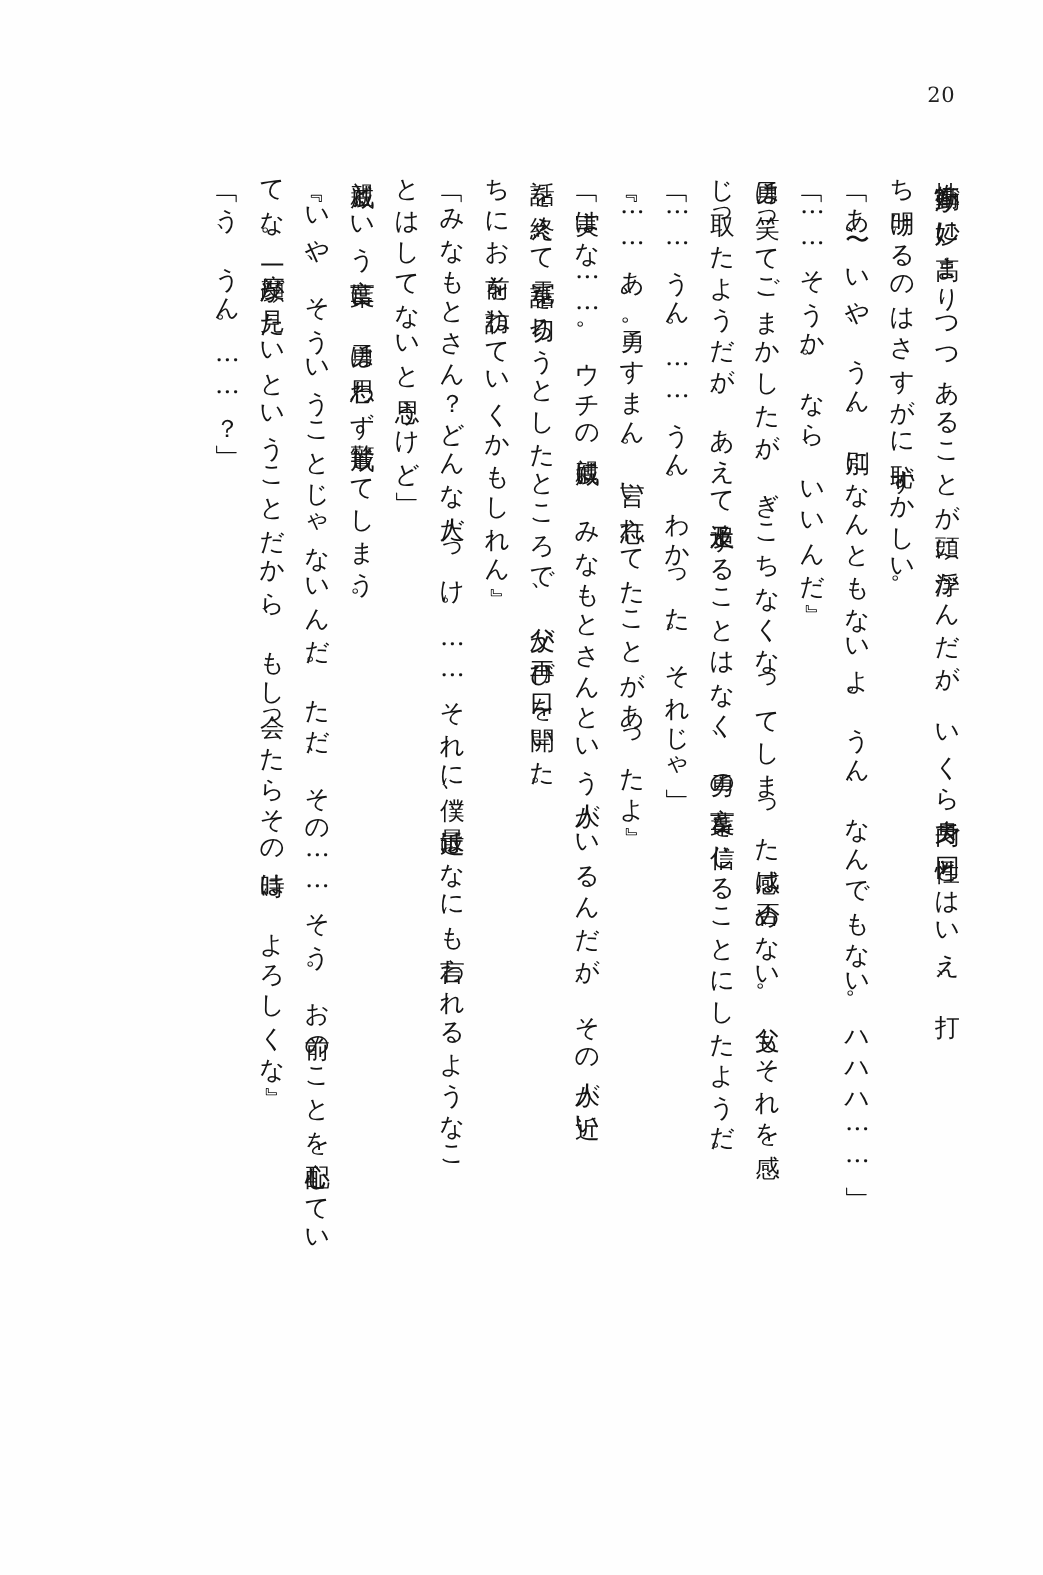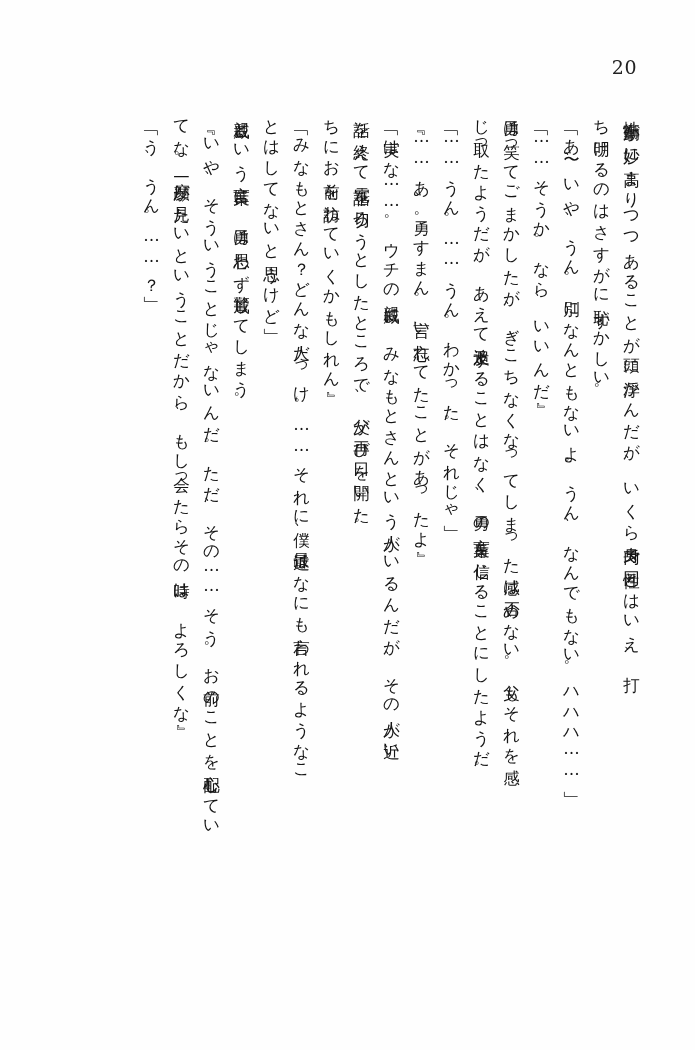--- a/index.html
+++ b/index.html
@@ -18,21 +18,21 @@
     position: relative;
     width: 695px;
     height: 1050px;
     background: #fefefe;
     box-sizing: border-box;
   }
   .page-number {
     position: absolute;
     top: 56px;
     right: 58px;
-    font-size: 19px;
+    font-size: 14px;
     letter-spacing: 0.5px;
     color: #222;
     font-family: "DejaVu Serif", "Liberation Serif", serif;
   }
   .text-body {
     position: absolute;
     top: 108px;
     left: 60px;
     right: 56px;
     height: 830px;

